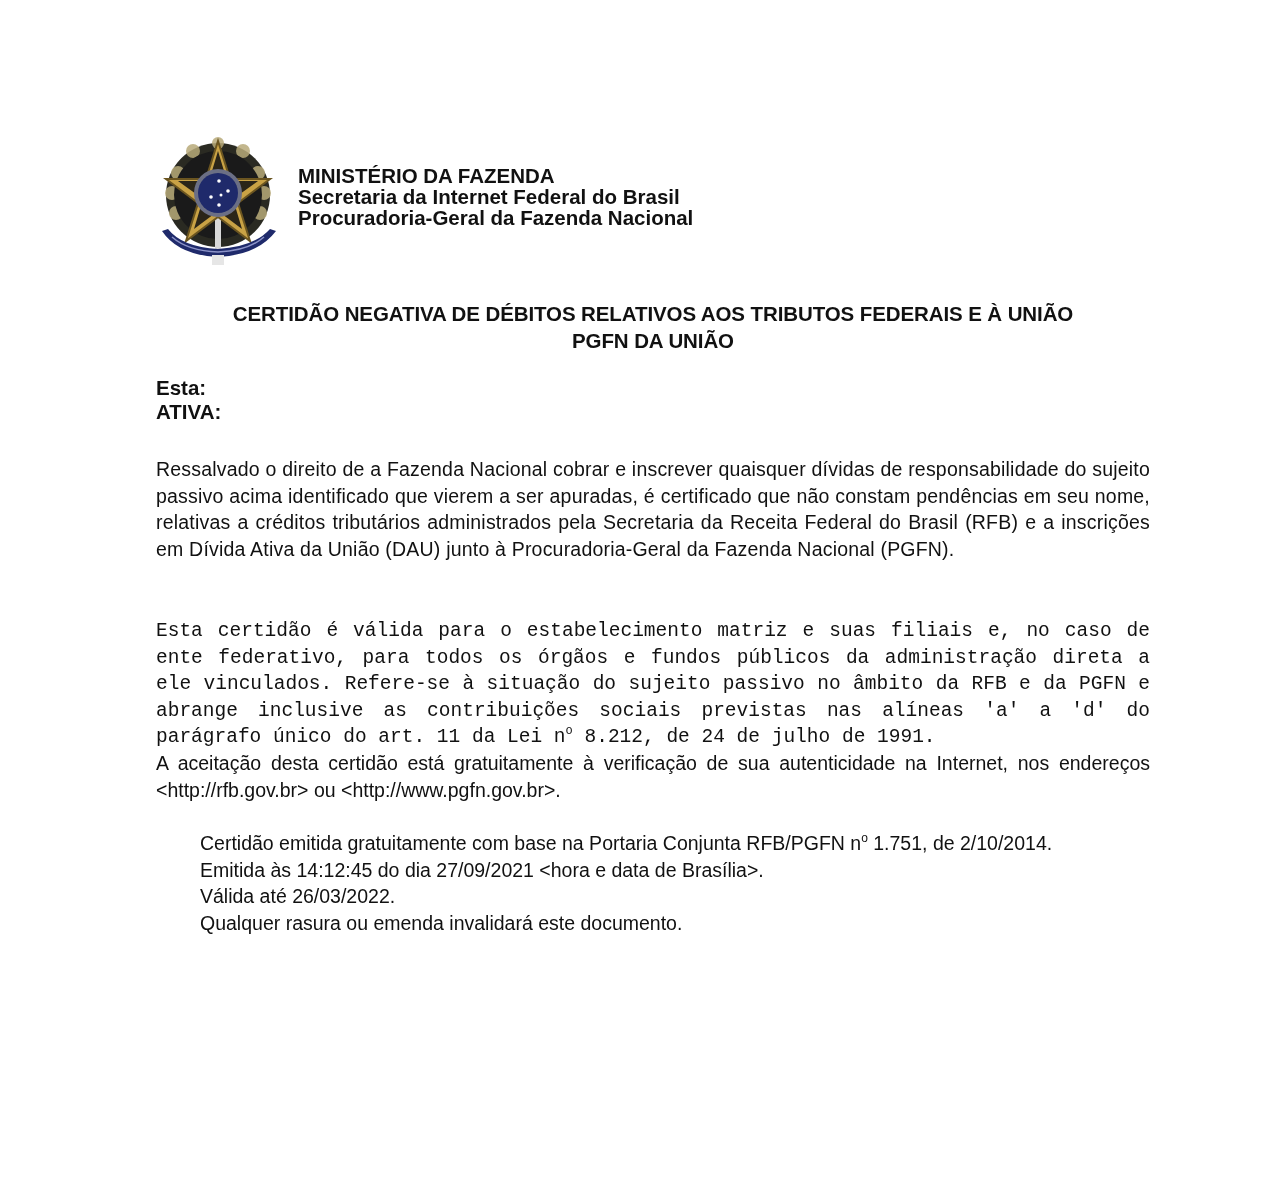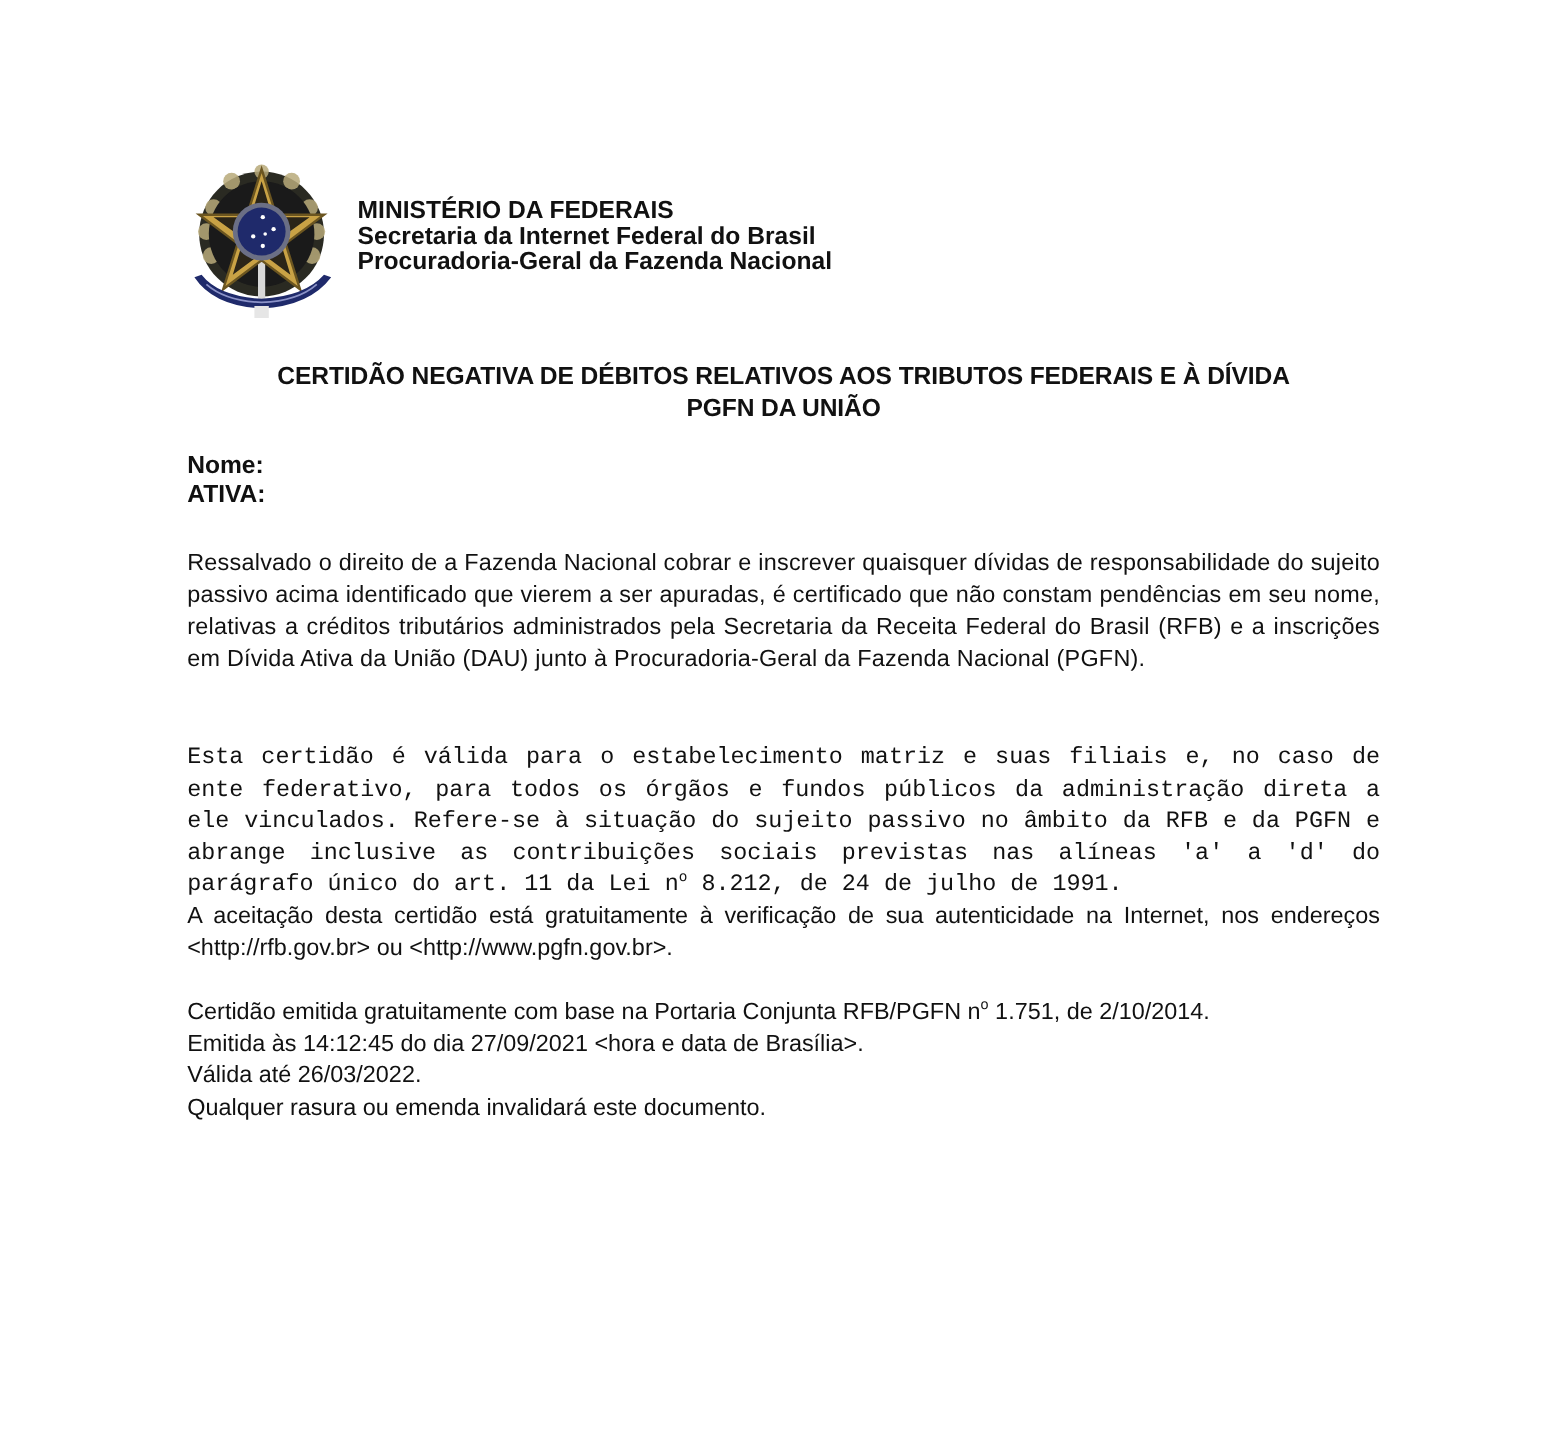--- a/index.html
+++ b/index.html
@@ -18,21 +18,21 @@
     }
     .ident { position: absolute; left: 156px; top: 376px; font-weight: bold; font-size: 20.5px; line-height: 24px; }
     .para {
       position: absolute; left: 156px; width: 994px;
       font-size: 19.5px; line-height: 26.5px; text-align: justify; text-align-last: left;
     }
     .p1 { top: 456px; letter-spacing: 0.2px; }
     .p2 { top: 618px; font-family: Liberation Mono, monospace; }
     .p3 { top: 750px; }
     .footer-lines { position: absolute; left: 156px; top: 830px; font-size: 19.5px; line-height: 26.5px; }
-    .footer-lines div { white-space: nowrap; }
+    .footer-lines div { white-space: nowrap; margin-left: 44px; }
     sup { font-size: 12px; vertical-align: 8px; line-height: 0; }
   </style>
 </head>
 <body>
 
 <div class="header">
   <svg class="emblem" viewBox="0 0 122 132">
 
     <circle cx="60" cy="62" r="52" fill="#2a2a22"></circle>
     <g fill="#b8aa7a" opacity="0.85">
@@ -61,34 +61,34 @@
         <circle cx="63" cy="62" r="1.5"></circle>
       <circle cx="53" cy="64" r="1.8"></circle>
         <circle cx="61" cy="72" r="1.8"></circle>
     </g>
 
     <path d="M4,98 Q20,122 60,124 Q100,122 118,98 L112,96 Q96,114 60,116 Q24,114 10,96 Z" fill="#1f2a6b"></path>
     <path d="M14,104 Q30,118 60,119 Q90,118 106,104" fill="none" stroke="#8c93c8" stroke-width="1.5"></path>
     <rect x="54" y="122" width="12" height="10" fill="#e6e6e6"></rect>
   </svg>
   <div class="org">
-    <div>MINISTÉRIO DA FEDERAIS</div>
+    <div>MINISTÉRIO DA FAZENDA</div>
     <div>Secretaria da Internet Federal do Brasil</div>
     <div>Procuradoria-Geral da Fazenda Nacional</div>
   </div>
 </div>
 
 <div class="title">
-  <div>CERTIDÃO NEGATIVA DE DÉBITOS RELATIVOS AOS TRIBUTOS FEDERAIS E À DÍVIDA</div>
+  <div>CERTIDÃO NEGATIVA DE DÉBITOS RELATIVOS AOS TRIBUTOS FEDERAIS E À UNIÃO</div>
   <div>PGFN DA UNIÃO</div>
 </div>
 
 <div class="ident">
   <div>
-    <span>Nome:</span>
+    <span>Esta:</span>
     <span></span>
   </div>
   <div>
     <span>ATIVA:</span>
     <span></span>
   </div>
 </div>
 
 <div class="para p1">Ressalvado o direito de a Fazenda Nacional cobrar e inscrever quaisquer dívidas de responsabilidade do sujeito passivo acima identificado que vierem a ser apuradas, é certificado que não constam pendências em seu nome, relativas a créditos tributários administrados pela Secretaria da Receita Federal do Brasil (RFB) e a inscrições em Dívida Ativa da União (DAU) junto à Procuradoria-Geral da Fazenda Nacional (PGFN).</div>
 

